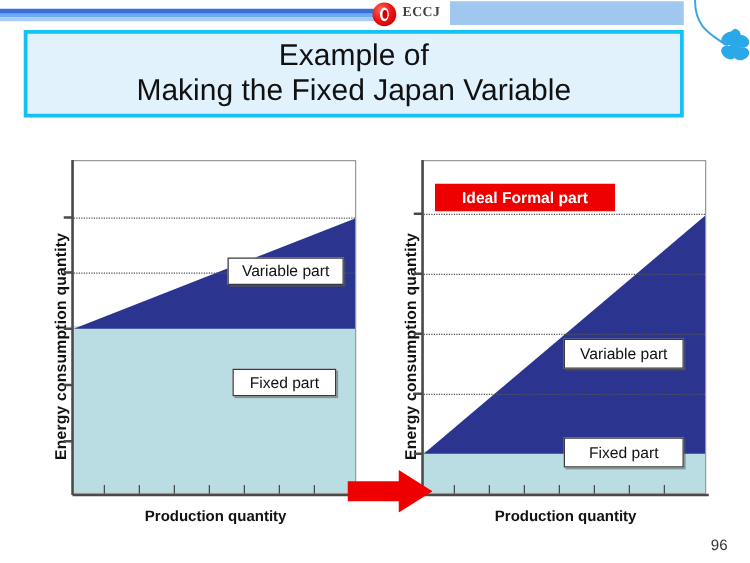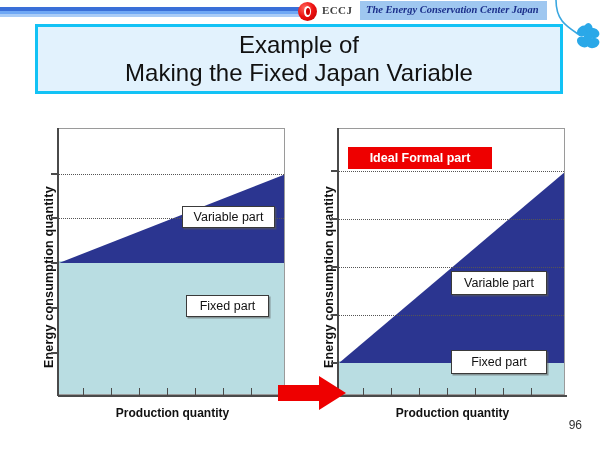--- a/index.html
+++ b/index.html
@@ -99,21 +99,20 @@
     position: absolute;
     left: 19px; top: 24px;
     width: 528px; height: 70px;
     background: #e2f2fd;
     border: 3px solid #12c2f5;
     box-sizing: border-box;
     display: flex;
     flex-direction: column;
     align-items: center;
     justify-content: center;
-    margin-left: 16px;
   }
   .title-line {
     font-size: 24px;
     color: #111111;
     line-height: 1.18;
     text-align: center;
     white-space: nowrap;
   }
 
   
@@ -199,42 +198,41 @@
   
   #transform-arrow {
     position: absolute;
     left: 278px; top: 376px;
     width: 68px; height: 34px;
   }
 
   
   #page-number {
     position: absolute;
-    right: 18px; bottom: 18px;
+    right: 18px; bottom: 7px;
     font-size: 12px;
     color: #333333;
   }
 </style>
 </head>
 <body>
 
 <div id="header-band">
   <div class="hdr-rule-dark"></div>
   <div class="hdr-rule-light"></div>
   <div class="hdr-rule-pale"></div>
 
   <div id="eccj-logo">
     <div class="logo-inner"></div>
     <div class="logo-core"></div>
   </div>
 
   <div id="eccj-wordmark">ECCJ</div>
 
   <div id="eccj-tagline-box"></div>
-  <div id="eccj-tagline">The Energy Conservation Center Japan</div>
 </div>
 
 <div id="clover-deco">
   <svg width="48" height="62" viewBox="0 0 48 62">
     <path d="M4 0 C 4 20, 14 26, 26 34" stroke="#3aa7e0" stroke-width="1.6" fill="none"></path>
     <g fill="#2aa8e8">
       <ellipse cx="31" cy="31" rx="6.5" ry="5" transform="rotate(-35 31 31)"></ellipse>
       <ellipse cx="41" cy="33" rx="6.5" ry="5" transform="rotate(18 41 33)"></ellipse>
       <ellipse cx="31" cy="42" rx="6.5" ry="5" transform="rotate(35 31 42)"></ellipse>
       <ellipse cx="41" cy="43" rx="6.5" ry="5" transform="rotate(-18 41 43)"></ellipse>

